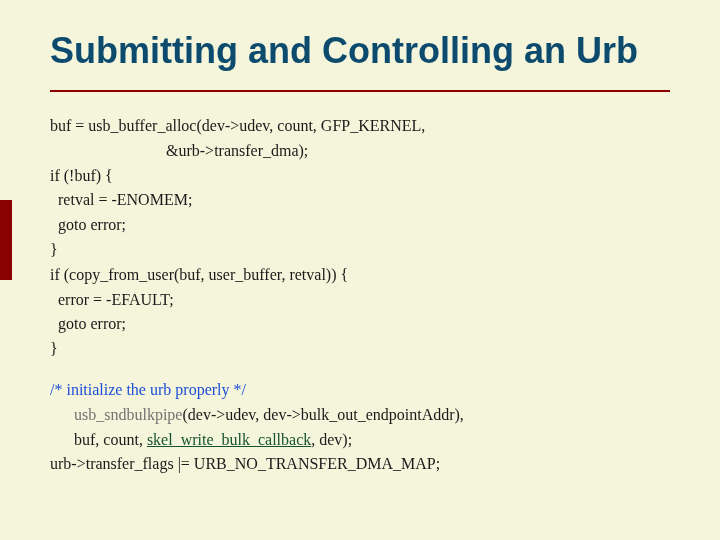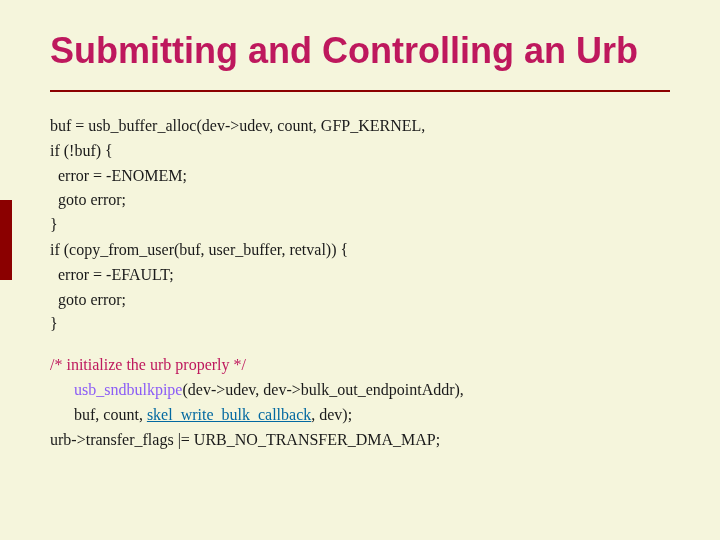--- a/index.html
+++ b/index.html
@@ -16,21 +16,21 @@
       width: 720px;
       height: 540px;
       background-color: #f5f5dc;
       position: relative;
       padding: 30px 50px 30px 50px;
     }
 
     .title {
       font-size: 36px;
       font-weight: bold;
-      color: #be185d;
+      color: #0c4a6e;
       margin-bottom: 18px;
       font-family: Arial, Helvetica, sans-serif;
     }
 
     .title-underline {
       width: 100%;
       height: 2px;
       background-color: #8b0000;
       margin-bottom: 22px;
     }
@@ -50,50 +50,51 @@
       line-height: 1.55;
       color: #1a1a1a;
     }
 
     .code-line {
       display: block;
       white-space: pre;
     }
 
     .code-comment {
-      color: #be185d;
+      color: #1d4ed8;
     }
 
     .code-purple {
-      color: #8b5cf6;
+      color: #737373;
       text-align: right;
     }
 
     .code-underline {
       text-decoration: underline;
-      color: #0369a1;
+      color: #14532d;
     }
 
     .code-section-gap {
       height: 16px;
     }
   </style>
 </head>
 <body>
 
 <div class="slide">
   <div class="left-accent"></div>
 
   <h1 class="title">Submitting and Controlling an Urb</h1>
   <div class="title-underline"></div>
 
   <div class="code-block">
     <span class="code-line">buf = usb_buffer_alloc(dev-&gt;udev, count, GFP_KERNEL,</span>
+    <span class="code-line">                             &amp;urb-&gt;transfer_dma);</span>
     <span class="code-line">if (!buf) {</span>
-    <span class="code-line">  error = -ENOMEM;</span>
+    <span class="code-line">  retval = -ENOMEM;</span>
     <span class="code-line">  goto error;</span>
     <span class="code-line">}</span>
     <span class="code-line">if (copy_from_user(buf, user_buffer, retval)) {</span>
     <span class="code-line">  error = -EFAULT;</span>
     <span class="code-line">  goto error;</span>
     <span class="code-line">}</span>
   </div>
 
   <div class="code-section-gap"></div>
 

